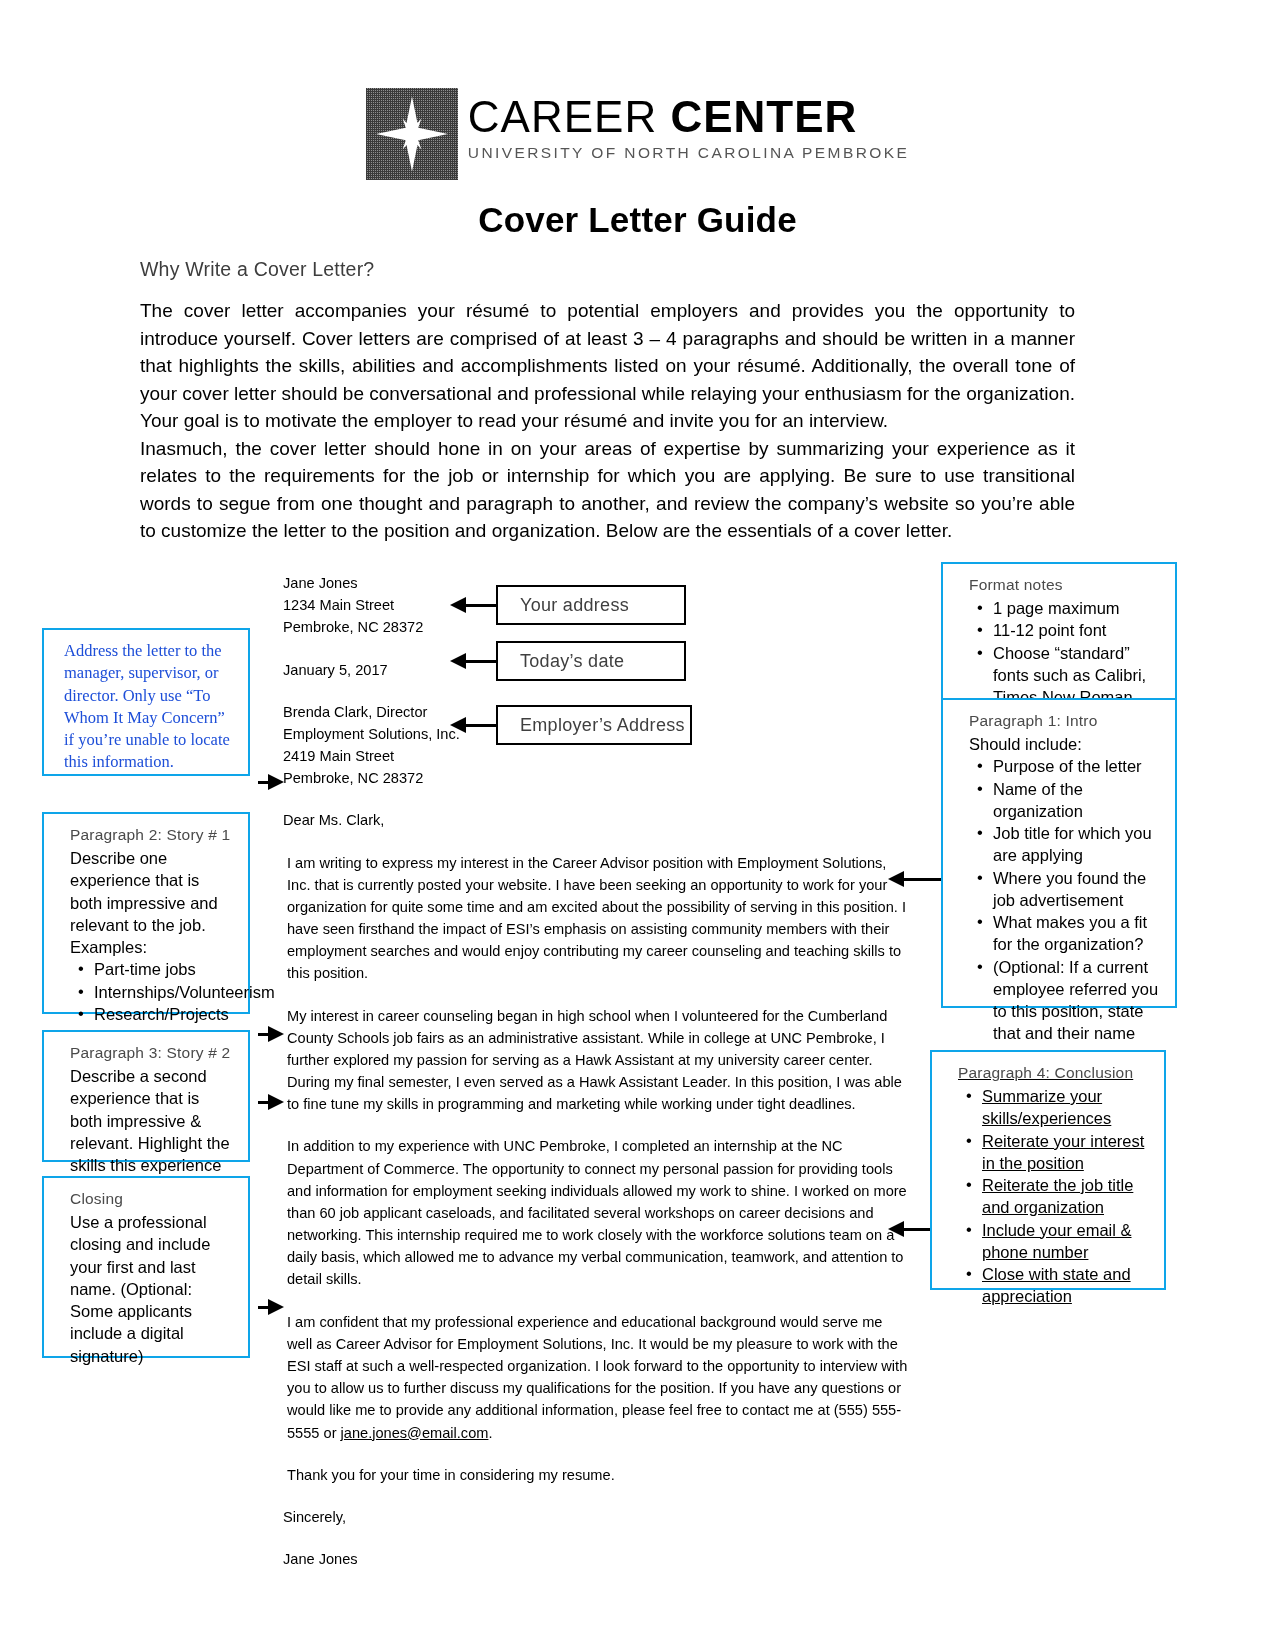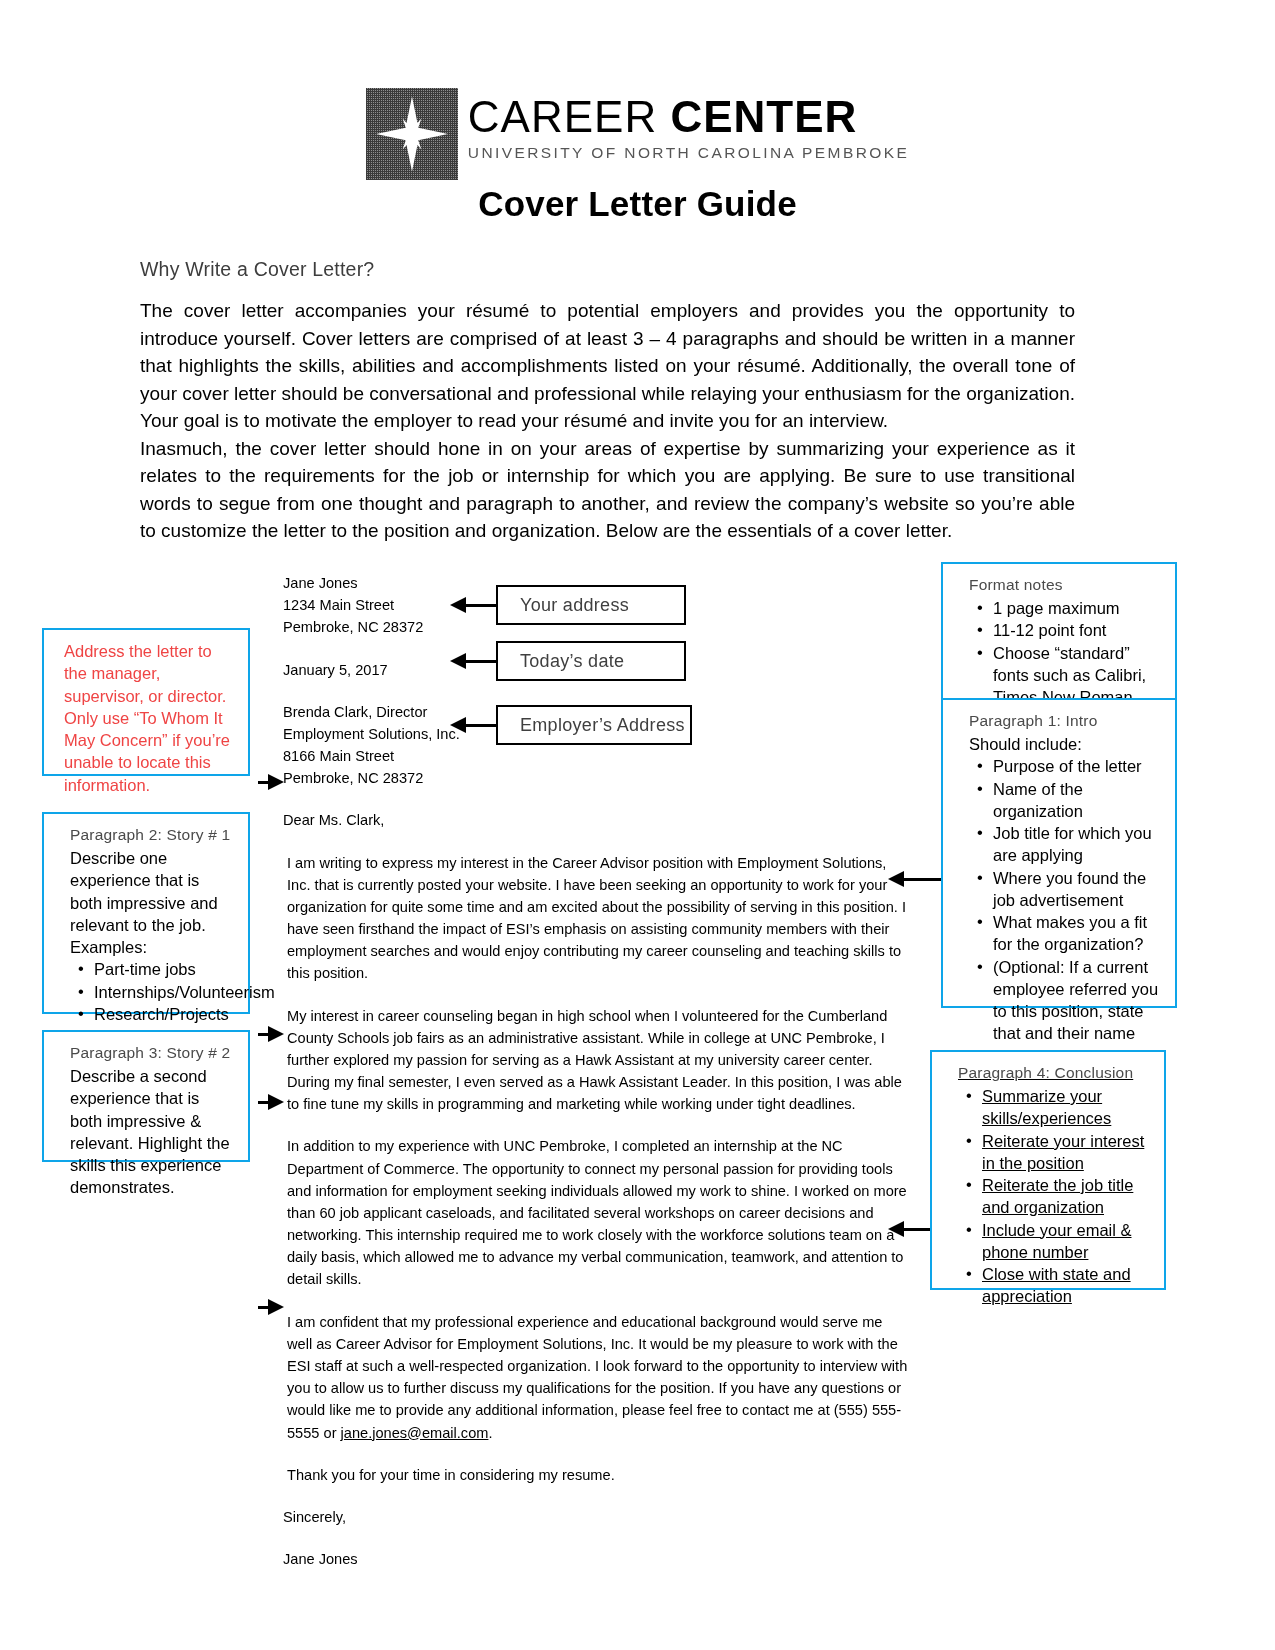--- a/index.html
+++ b/index.html
@@ -63,21 +63,21 @@
   .logo-sub {
     font-size: 15.5px;
     letter-spacing: 2.4px;
     color: #555555;
     margin-top: 4px;
     white-space: nowrap;
   }
 
   .doc-title {
     position: absolute;
-    top: 184px;
+    top: 200px;
     left: 0;
     width: 1275px;
     text-align: center;
     font-size: 35px;
     font-weight: 700;
     letter-spacing: 0.2px;
   }
 
   
   .intro {
@@ -279,56 +279,60 @@
       <div class="addr-line">Jane Jones</div>
       <div class="addr-line">1234 Main Street</div>
       <div class="addr-line">Pembroke, NC 28372</div>
     </div>
     <div class="spacer-sm"></div>
     <div>January 5, 2017</div>
     <div class="spacer-sm"></div>
     <div>
       <div class="addr-line">Brenda Clark, Director</div>
       <div class="addr-line">Employment Solutions, Inc.</div>
-      <div class="addr-line">8166 Main Street</div>
+      <div class="addr-line">2419 Main Street</div>
       <div class="addr-line">Pembroke, NC 28372</div>
     </div>
     <div class="spacer-sm"></div>
     <div>Dear Ms. Clark,</div>
     <div class="spacer-sm"></div>
     <p class="para">I am writing to express my interest in the Career Advisor position with Employment Solutions, Inc. that is currently posted your website. I have been seeking an opportunity to work for your organization for quite some time and am excited about the possibility of serving in this position. I have seen firsthand the impact of ESI’s emphasis on assisting community members with their employment searches and would enjoy contributing my career counseling and teaching skills to this position.</p>
     <p class="para">My interest in career counseling began in high school when I volunteered for the Cumberland County Schools job fairs as an administrative assistant. While in college at UNC Pembroke, I further explored my passion for serving as a Hawk Assistant at my university career center. During my final semester, I even served as a Hawk Assistant Leader. In this position, I was able to fine tune my skills in programming and marketing while working under tight deadlines.</p>
     <p class="para">In addition to my experience with UNC Pembroke, I completed an internship at the NC Department of Commerce. The opportunity to connect my personal passion for providing tools and information for employment seeking individuals allowed my work to shine. I worked on more than 60 job applicant caseloads, and facilitated several workshops on career decisions and networking. This internship required me to work closely with the workforce solutions team on a daily basis, which allowed me to advance my verbal communication, teamwork, and attention to detail skills.</p>
     <p class="para"><span>I am confident that my professional experience and educational background would serve me well as Career Advisor for Employment Solutions, Inc. It would be my pleasure to work with the ESI staff at such a well-respected organization. I look forward to the opportunity to interview with you to allow us to further discuss my qualifications for the position. If you have any questions or would like me to provide any additional information, please feel free to contact me at (555) 555-5555 or </span><span class="email-link">jane.jones@email.com</span><span>.</span></p>
     <p class="para">Thank you for your time in considering my resume.</p>
     <div>Sincerely,</div>
     <div class="spacer-sm"></div>
     <div>Jane Jones</div>
   </div>
 
   <div class="box" style="left:42px; top:628px; width:208px; height:148px;">
-    <div class="box-line" style="margin-left:8px; color:#ef4444;">Address the letter to the manager, supervisor, or director. Only use “To Whom It May Concern” if you’re unable to locate this information.</div>
+    <div class="box-line" style="margin-left:8px; color:#1d4ed8;font-family:Liberation Serif, serif;">Address the letter to the manager, supervisor, or director. Only use “To Whom It May Concern” if you’re unable to locate this information.</div>
   </div>
 
   <div class="box" style="left:42px; top:812px; width:208px; height:202px;">
     <div class="box-title">Paragraph 2: Story # 1</div>
     <div class="box-line" style="margin-left:14px;">Describe one experience that is both impressive and relevant to the job. Examples:</div>
     <ul>
       <li>Part-time jobs</li>
       <li>Internships/Volunteerism</li>
       <li>Research/Projects</li>
       <li>Student leadership</li>
     </ul>
   </div>
 
   <div class="box" style="left:42px; top:1030px; width:208px; height:132px;">
     <div class="box-title">Paragraph 3: Story # 2</div>
     <div class="box-line" style="margin-left:14px;">Describe a second experience that is both impressive &amp; relevant. Highlight the skills this experience demonstrates.</div>
   </div>
 
+  <div class="box" style="left:42px; top:1176px; width:208px; height:182px;">
+    <div class="box-title">Closing</div>
+    <div class="box-line" style="margin-left:14px;">Use a professional closing and include your first and last name. (Optional: Some applicants include a digital signature)</div>
+  </div>
 
   <div class="box" style="left:941px; top:562px; width:236px; height:138px;">
     <div class="box-title">Format notes</div>
     <ul>
       <li>1 page maximum</li>
       <li>11-12 point font</li>
       <li>Choose “standard” fonts such as Calibri, Times New Roman, Arial, Georgia, Verdana</li>
     </ul>
   </div>
 

